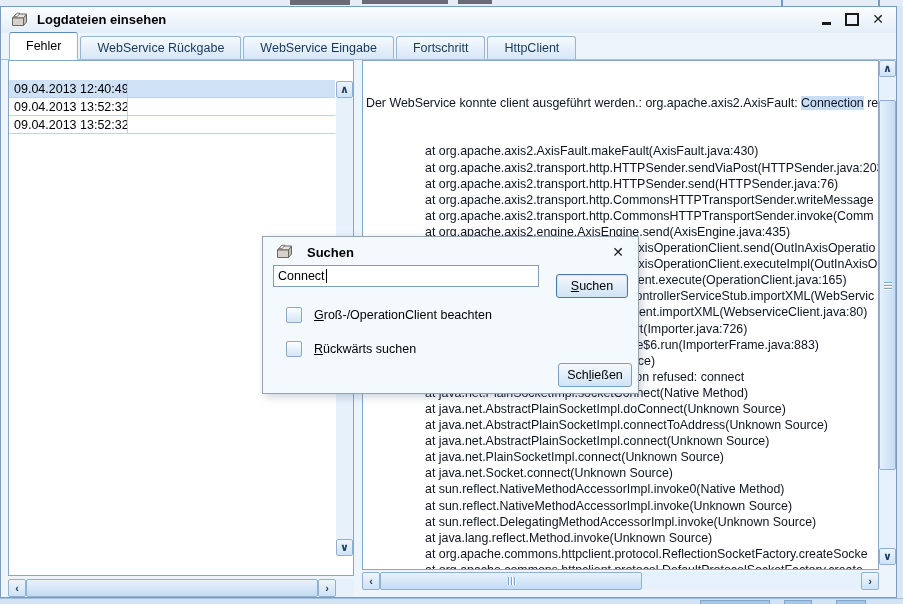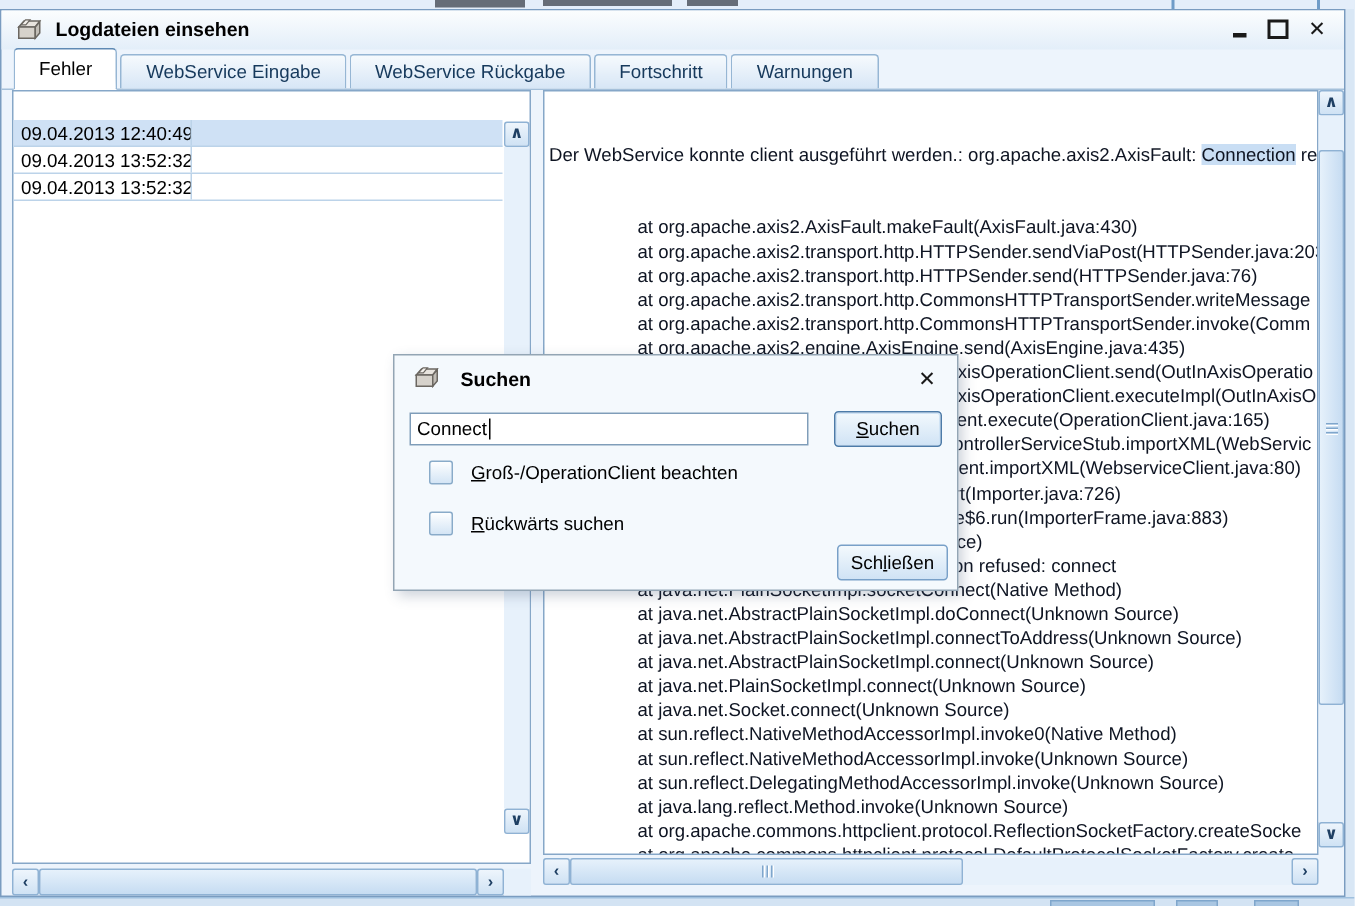--- a/index.html
+++ b/index.html
@@ -103,21 +103,21 @@
   .dialog{
     position:absolute;left:262px;top:236px;width:377px;height:158px;
     background:#f4f9fd;border:1px solid #93a5b4;box-sizing:border-box;
     box-shadow:3px 3px 8px rgba(60,80,110,.25);
   }
   .dlg-title{position:absolute;left:0;top:0;width:100%;height:30px;}
   .dlg-icon{position:absolute;left:12px;top:7px;width:20px;height:16px;}
   .dlg-name{position:absolute;left:44px;top:8px;font-size:13px;font-weight:bold;}
   .dlg-close{position:absolute;right:12px;top:7px;width:16px;height:16px;display:flex;align-items:center;justify-content:center;
     font-size:14px;font-weight:bold;color:#1a1a1a;cursor:default;}
-  .textbox{position:absolute;left:10px;top:38px;width:266px;height:22px;background:#fff;border:1px solid #7f9db9;box-sizing:border-box;
+  .textbox{position:absolute;left:10px;top:28px;width:266px;height:22px;background:#fff;border:1px solid #7f9db9;box-sizing:border-box;
     display:flex;align-items:center;padding-left:4px;}
   .caret{display:inline-block;width:1px;height:14px;background:#000;margin-left:1px;}
   .btn{
     position:absolute;height:24px;background:linear-gradient(#f3f9fd,#d0e3f5);
     border:1px solid #78a0c8;border-radius:3px;box-sizing:border-box;
     display:flex;align-items:center;justify-content:center;font-size:12.5px;cursor:default;
   }
   .btn-suchen{left:293px;top:37px;width:72px;border-color:#4d7ba8;box-shadow:inset 0 0 0 1px #cfe3f5;}
   .btn-close{left:295px;top:126px;width:74px;}
   .u{text-decoration:underline;}
@@ -156,24 +156,24 @@
           <span class="wc-max"></span>
         </div>
       <div class="wc">
           <span class="wc-close">✕</span>
         </div>
     </div>
   </div>
 
   <div class="tabbar">
     <div class="tab active">Fehler</div>
+    <div class="tab">WebService Rückgabe</div>
     <div class="tab">WebService Eingabe</div>
-    <div class="tab">WebService Rückgabe</div>
     <div class="tab">Fortschritt</div>
-    <div class="tab">Warnungen</div>
+    <div class="tab">HttpClient</div>
   </div>
 
   <div class="left-panel">
     <div class="tbl-rows">
       <div class="trow selected">
         <div class="td zeit">09.04.2013 12:40:49</div>
         <div class="td typ">Fehler</div>
       </div>
       <div class="trow">
         <div class="td zeit">09.04.2013 13:52:32</div>

